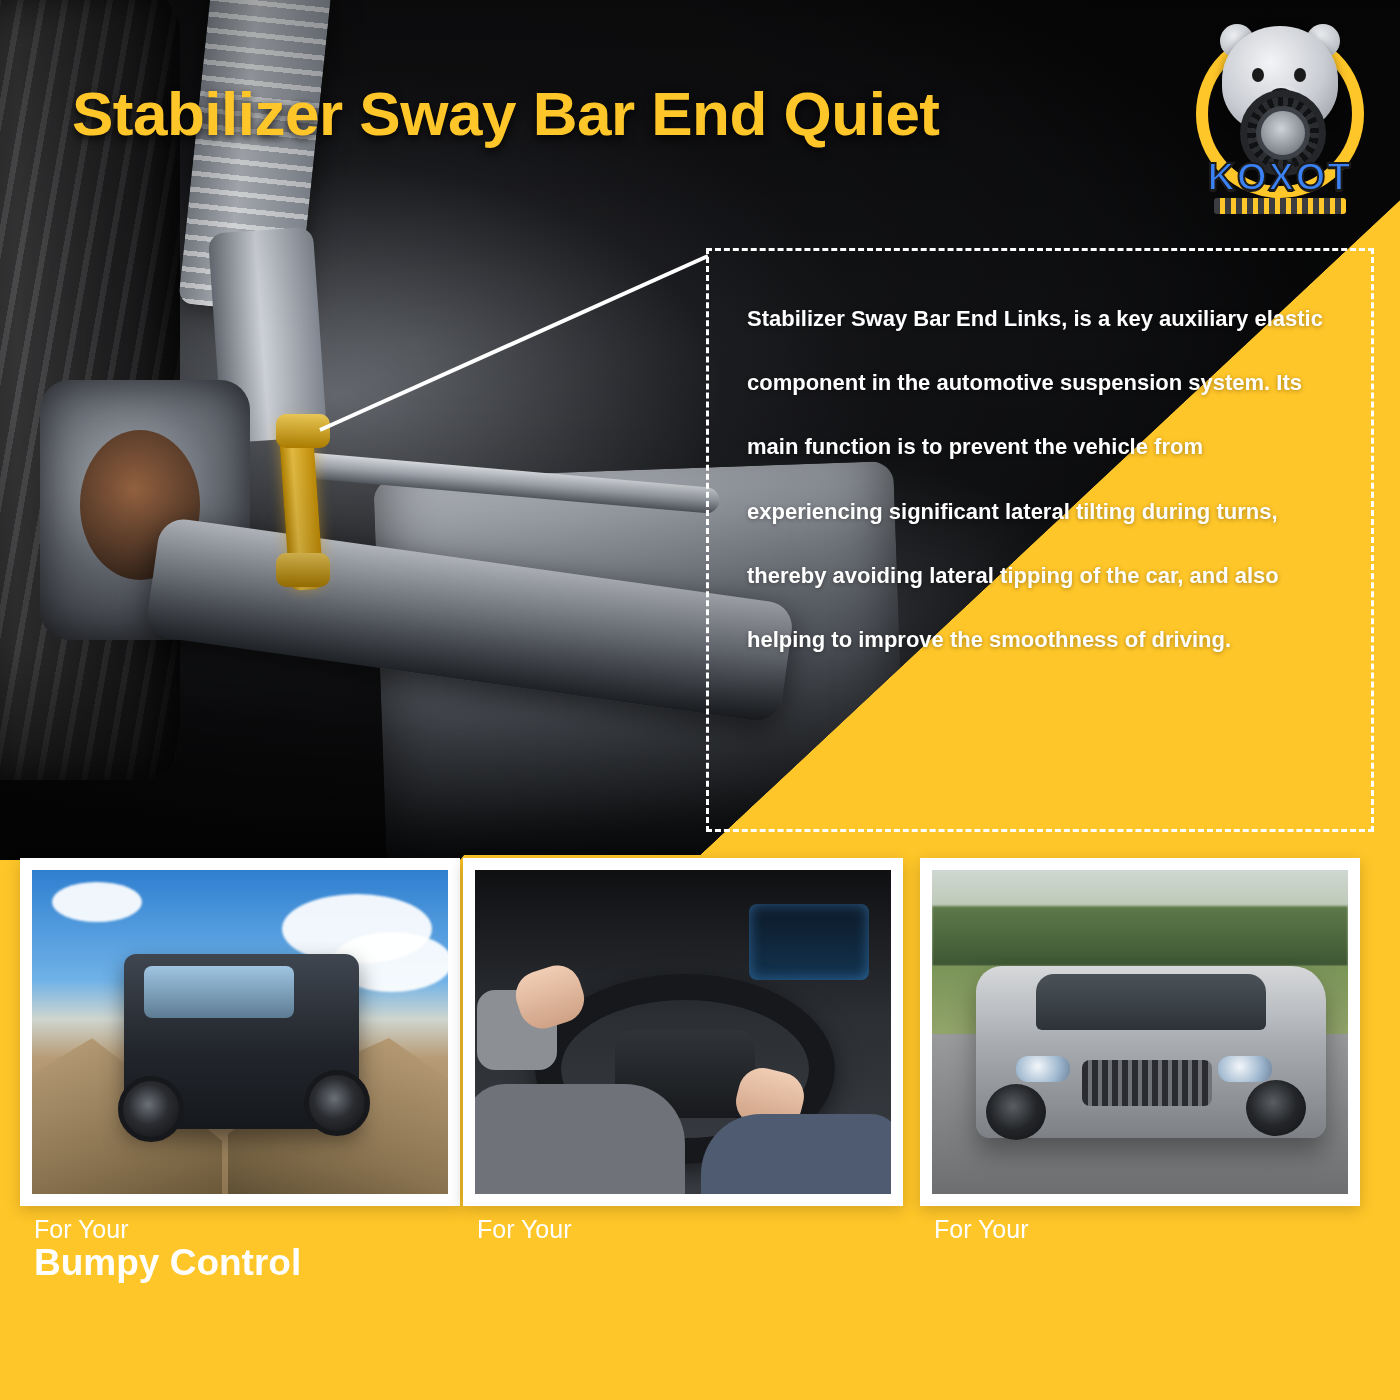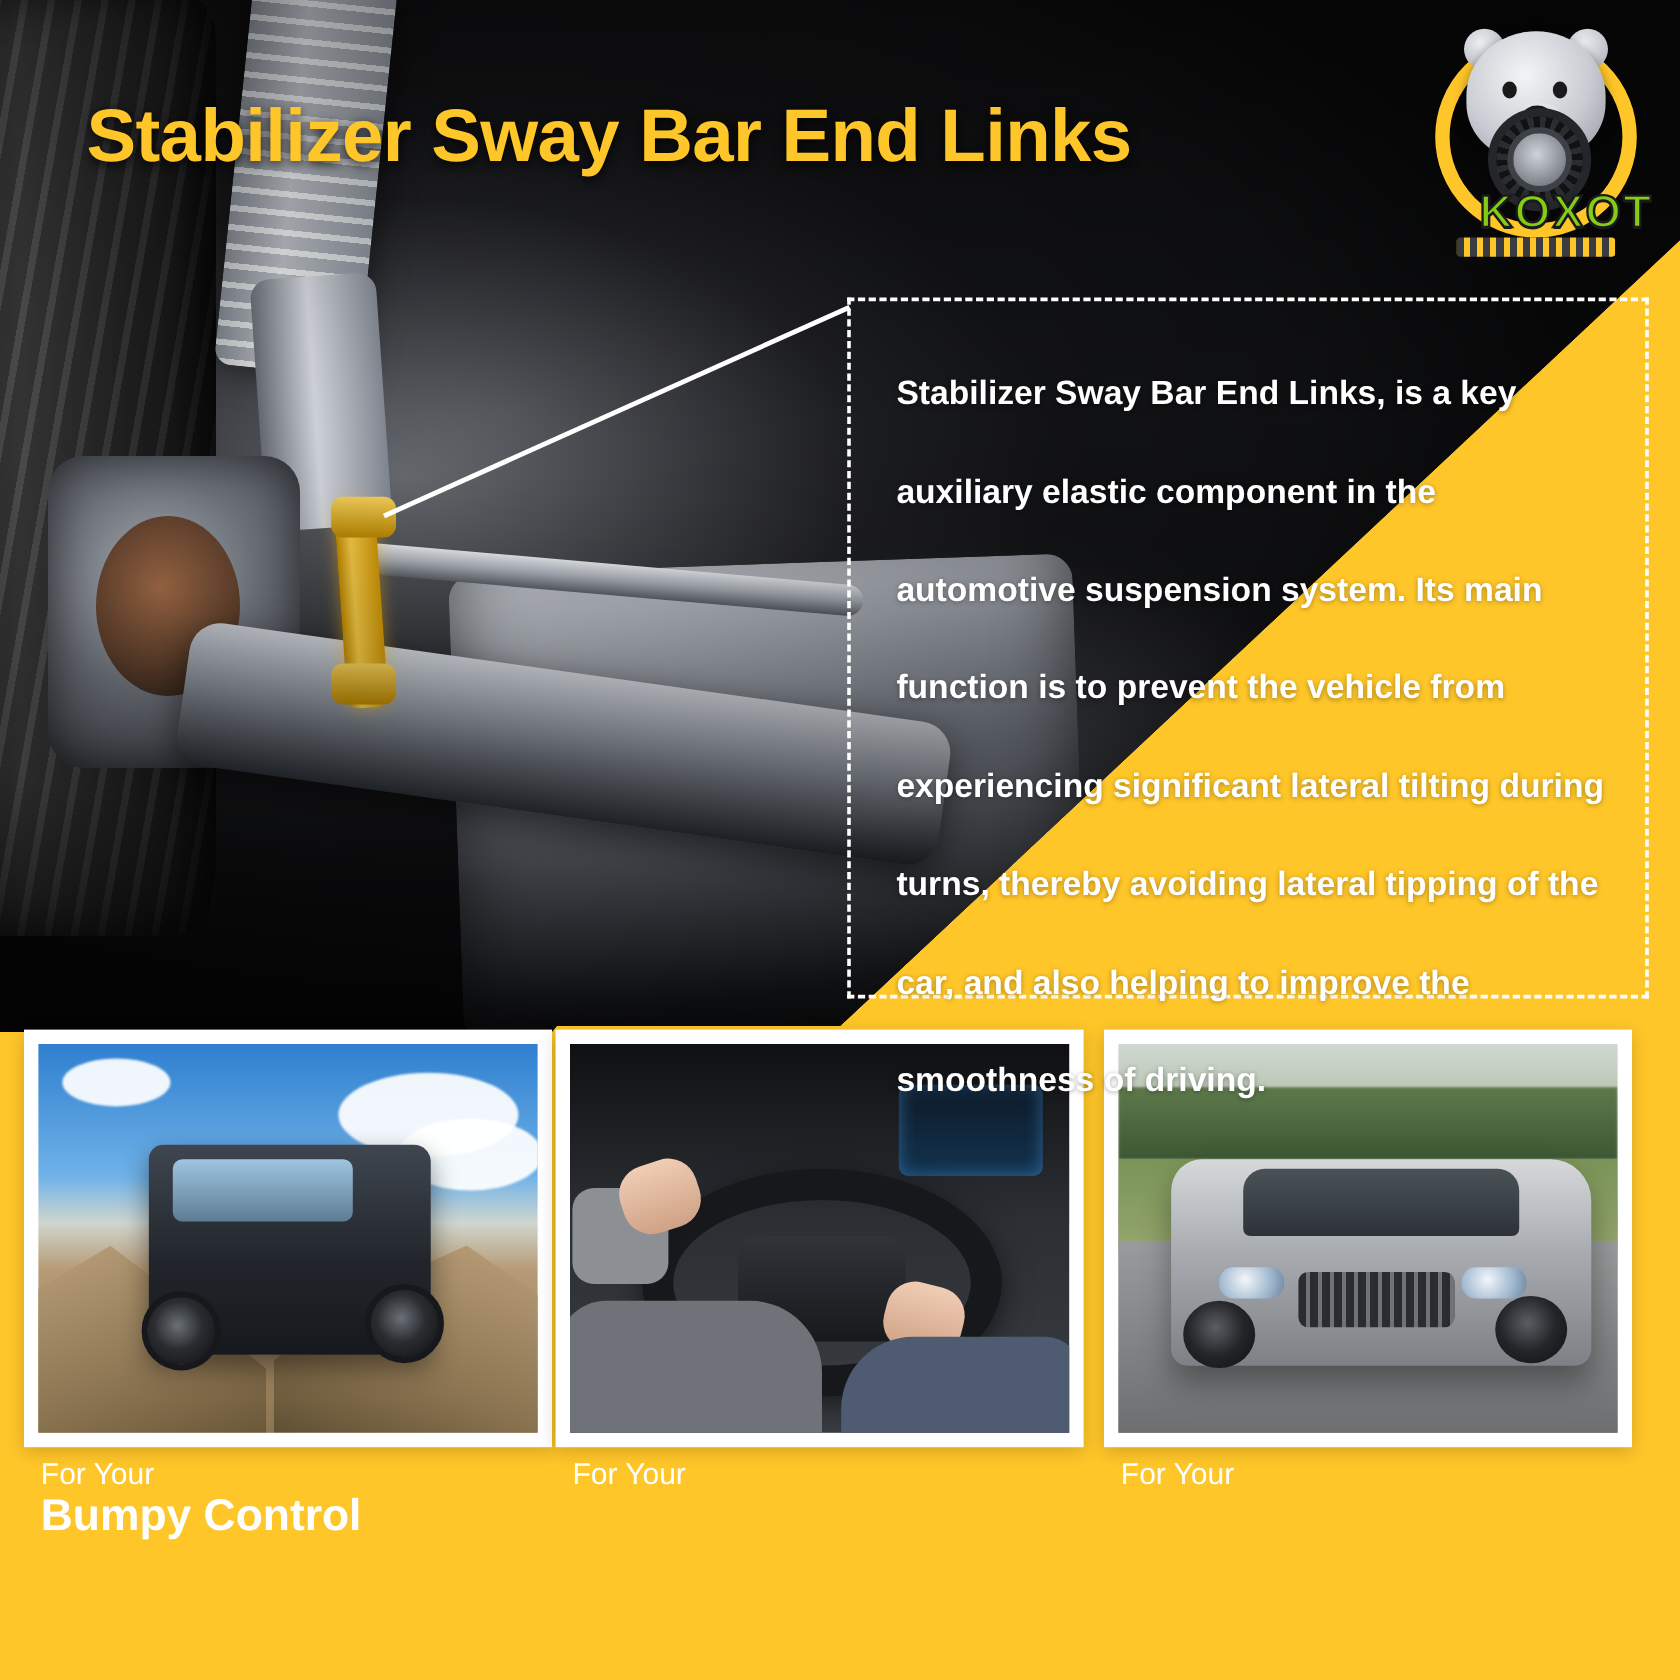--- a/index.html
+++ b/index.html
@@ -229,24 +229,24 @@
     width: 54px; height: 54px;
     border-radius: 50%;
     background: radial-gradient(circle at 45% 40%, #cfd3d9 0%, #8b9097 60%, #5b6067 100%);
     border: 5px solid #3d4046;
     box-sizing: border-box;
   }
   .logo-text {
     position: absolute;
     left: 0; top: 140px;
     width: 196px;
-    text-align: right;
+    text-align: center;
     font-size: 38px;
     font-weight: bold;
-    color: #84cc16;
+    color: #3b82f6;
     letter-spacing: 2px;
     -webkit-text-stroke: 2px #1b1b1b;
     text-shadow: 0 2px 0 #1b1b1b;
   }
   .logo-bar {
     position: absolute;
     left: 32px; top: 182px;
     width: 132px; height: 16px;
     background: repeating-linear-gradient(90deg, #3a3c40 0 6px, #FFC629 6px 11px);
     border-radius: 3px;
@@ -256,21 +256,21 @@
   .desc-box {
     position: absolute;
     left: 706px; top: 248px;
     width: 668px; height: 584px;
     border: 3px dashed #ffffff;
     box-sizing: border-box;
     z-index: 6;
     padding: 36px 34px 0 38px;
   }
   .desc-text {
-    font-size: 28px;
+    font-size: 22px;
     font-weight: bold;
     line-height: 2.92;
     color: #ffffff;
     text-shadow: 0 1px 4px rgba(0,0,0,0.35);
   }
   .pointer-line {
     position: absolute;
     z-index: 6;
     left: 310px; top: 252px;
     width: 400px; height: 180px;
@@ -474,21 +474,21 @@
     <div class="endlink"></div>
     <div class="endlink-cap top"></div>
     <div class="endlink-cap bot"></div>
     <div class="shadow-veil"></div>
   </div>
 
   <svg class="pointer-line" viewBox="0 0 400 180">
     <line x1="10" y1="178" x2="398" y2="4" stroke="#ffffff" stroke-width="4"></line>
   </svg>
 
-  <div class="title">Stabilizer Sway Bar End Links</div>
+  <div class="title">Stabilizer Sway Bar End Quiet</div>
 
   <div class="logo">
     <div class="logo-ring"></div>
     <div class="logo-ear l"></div>
     <div class="logo-ear r"></div>
     <div class="logo-bear"></div>
     <div class="logo-eye l"></div>
     <div class="logo-eye r"></div>
     <div class="logo-snout"></div>
     <div class="logo-nose"></div>

